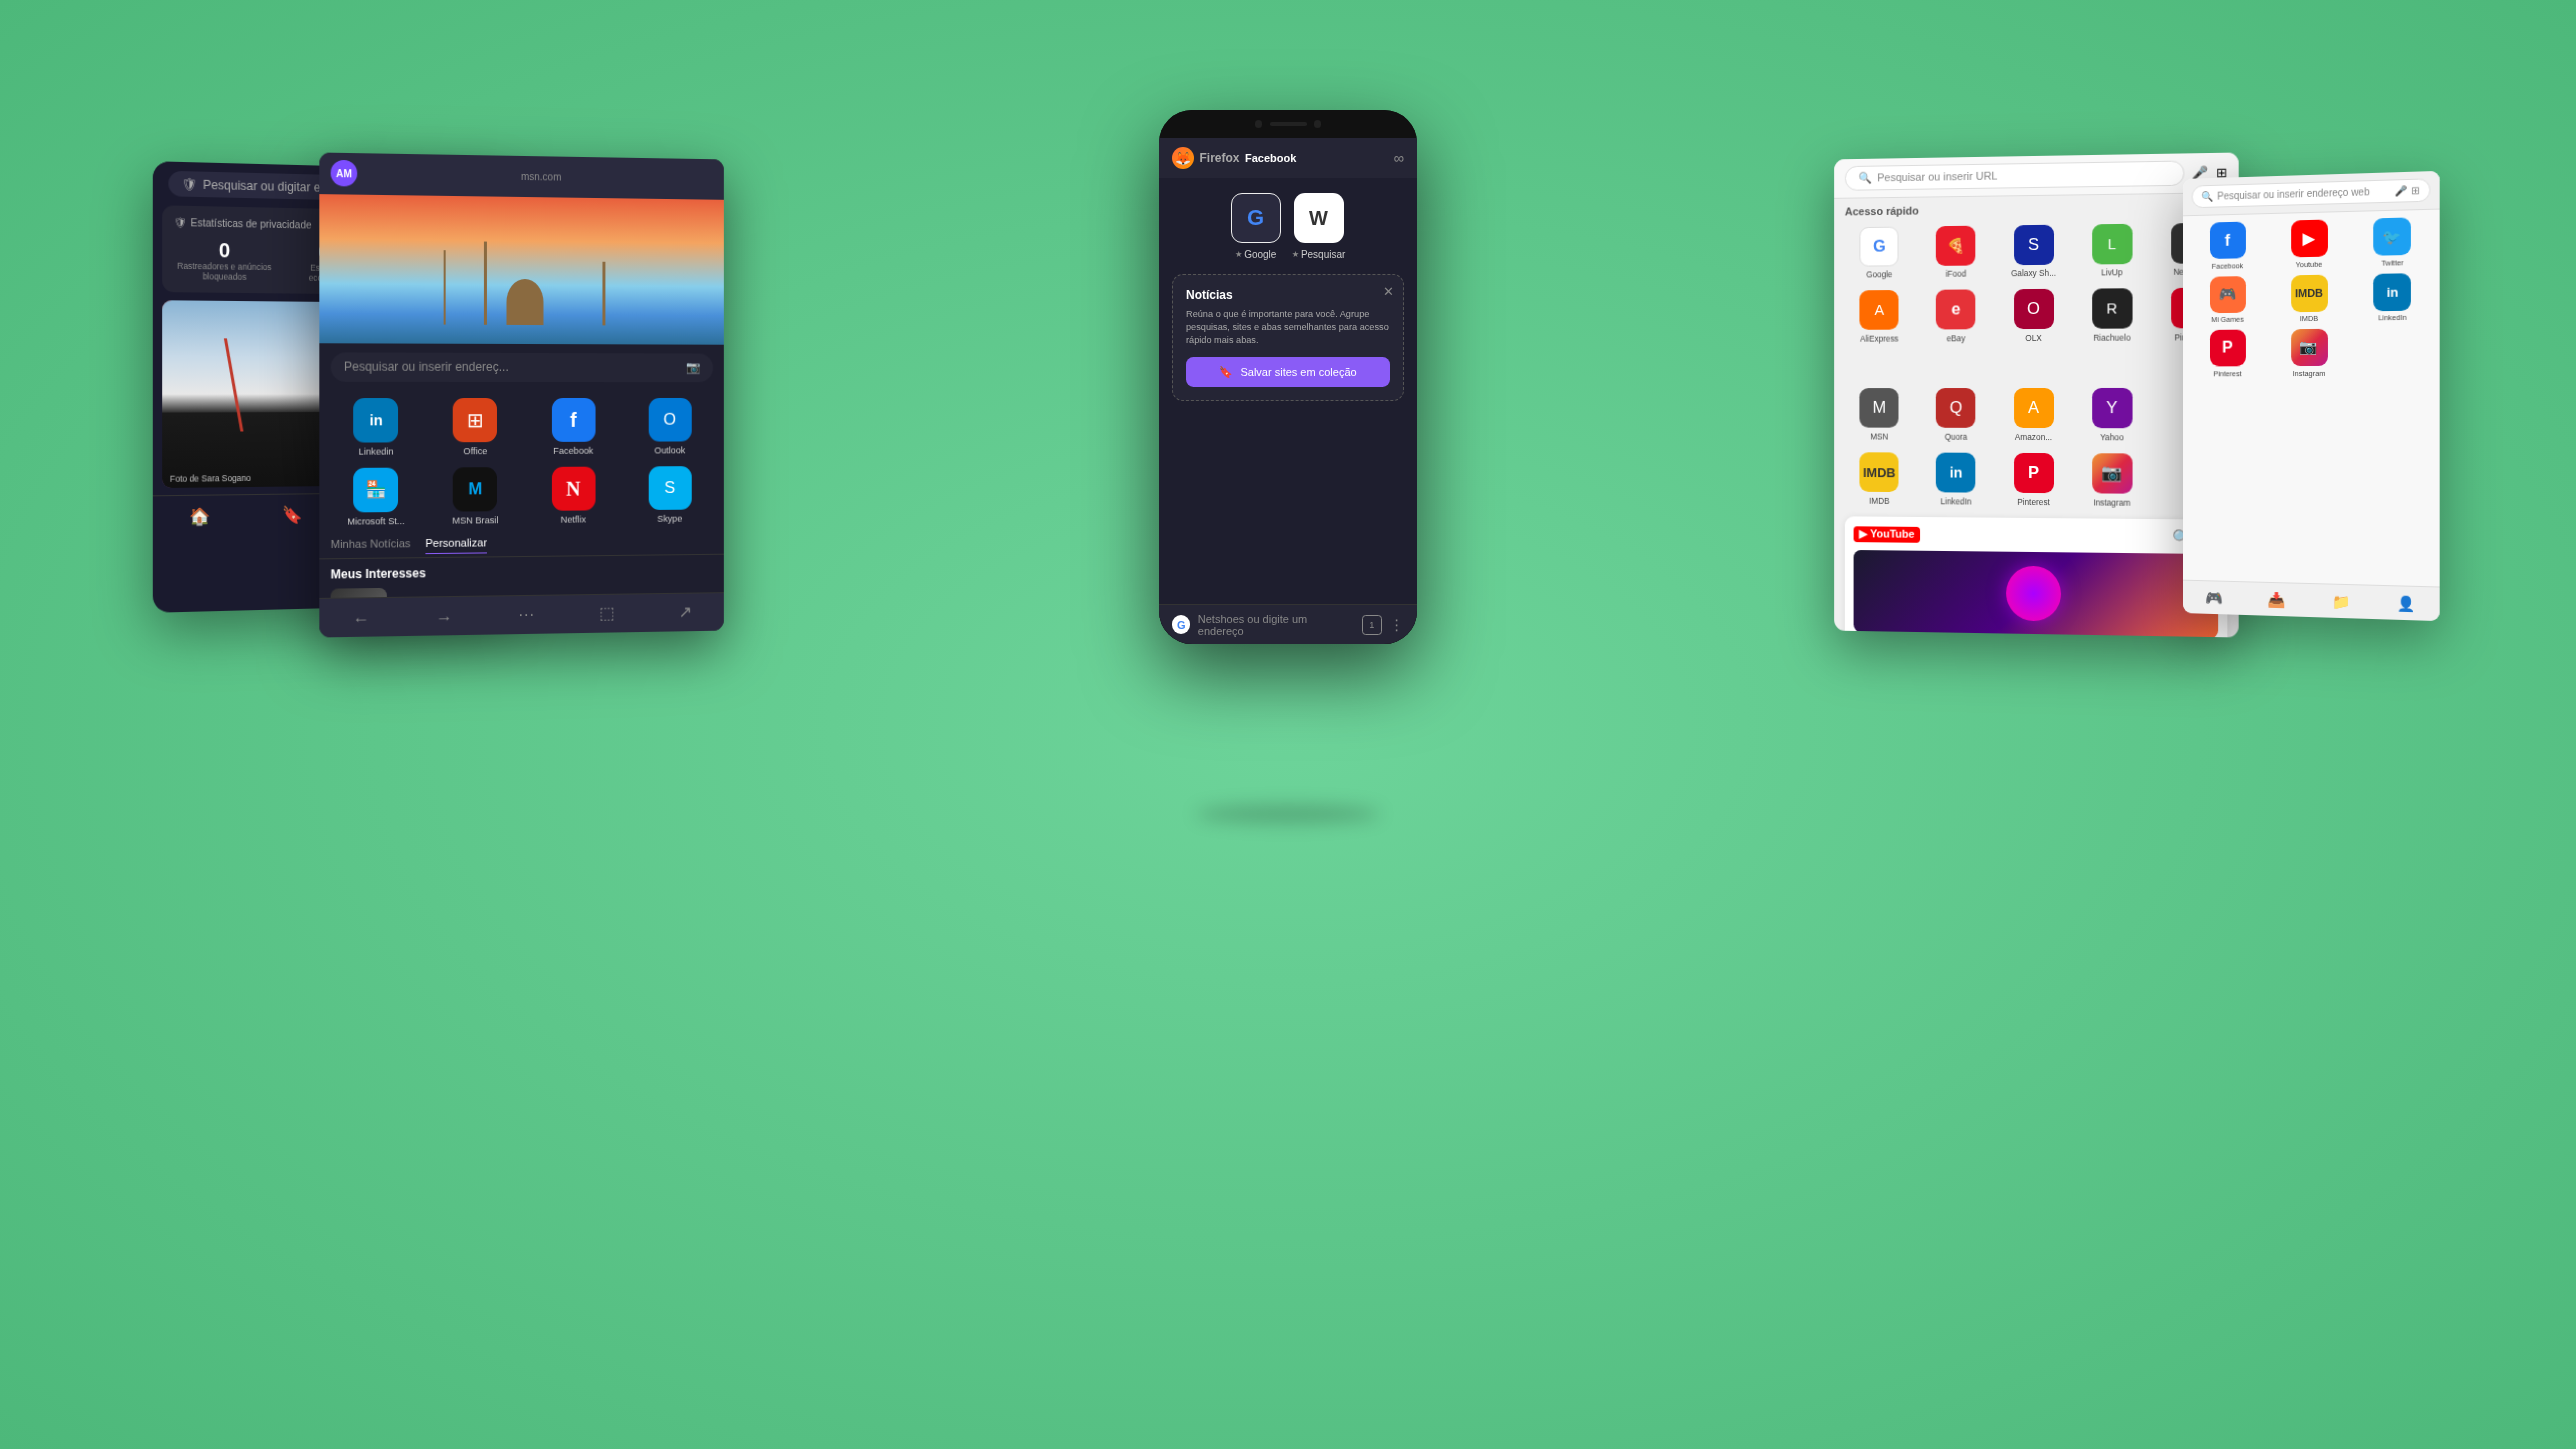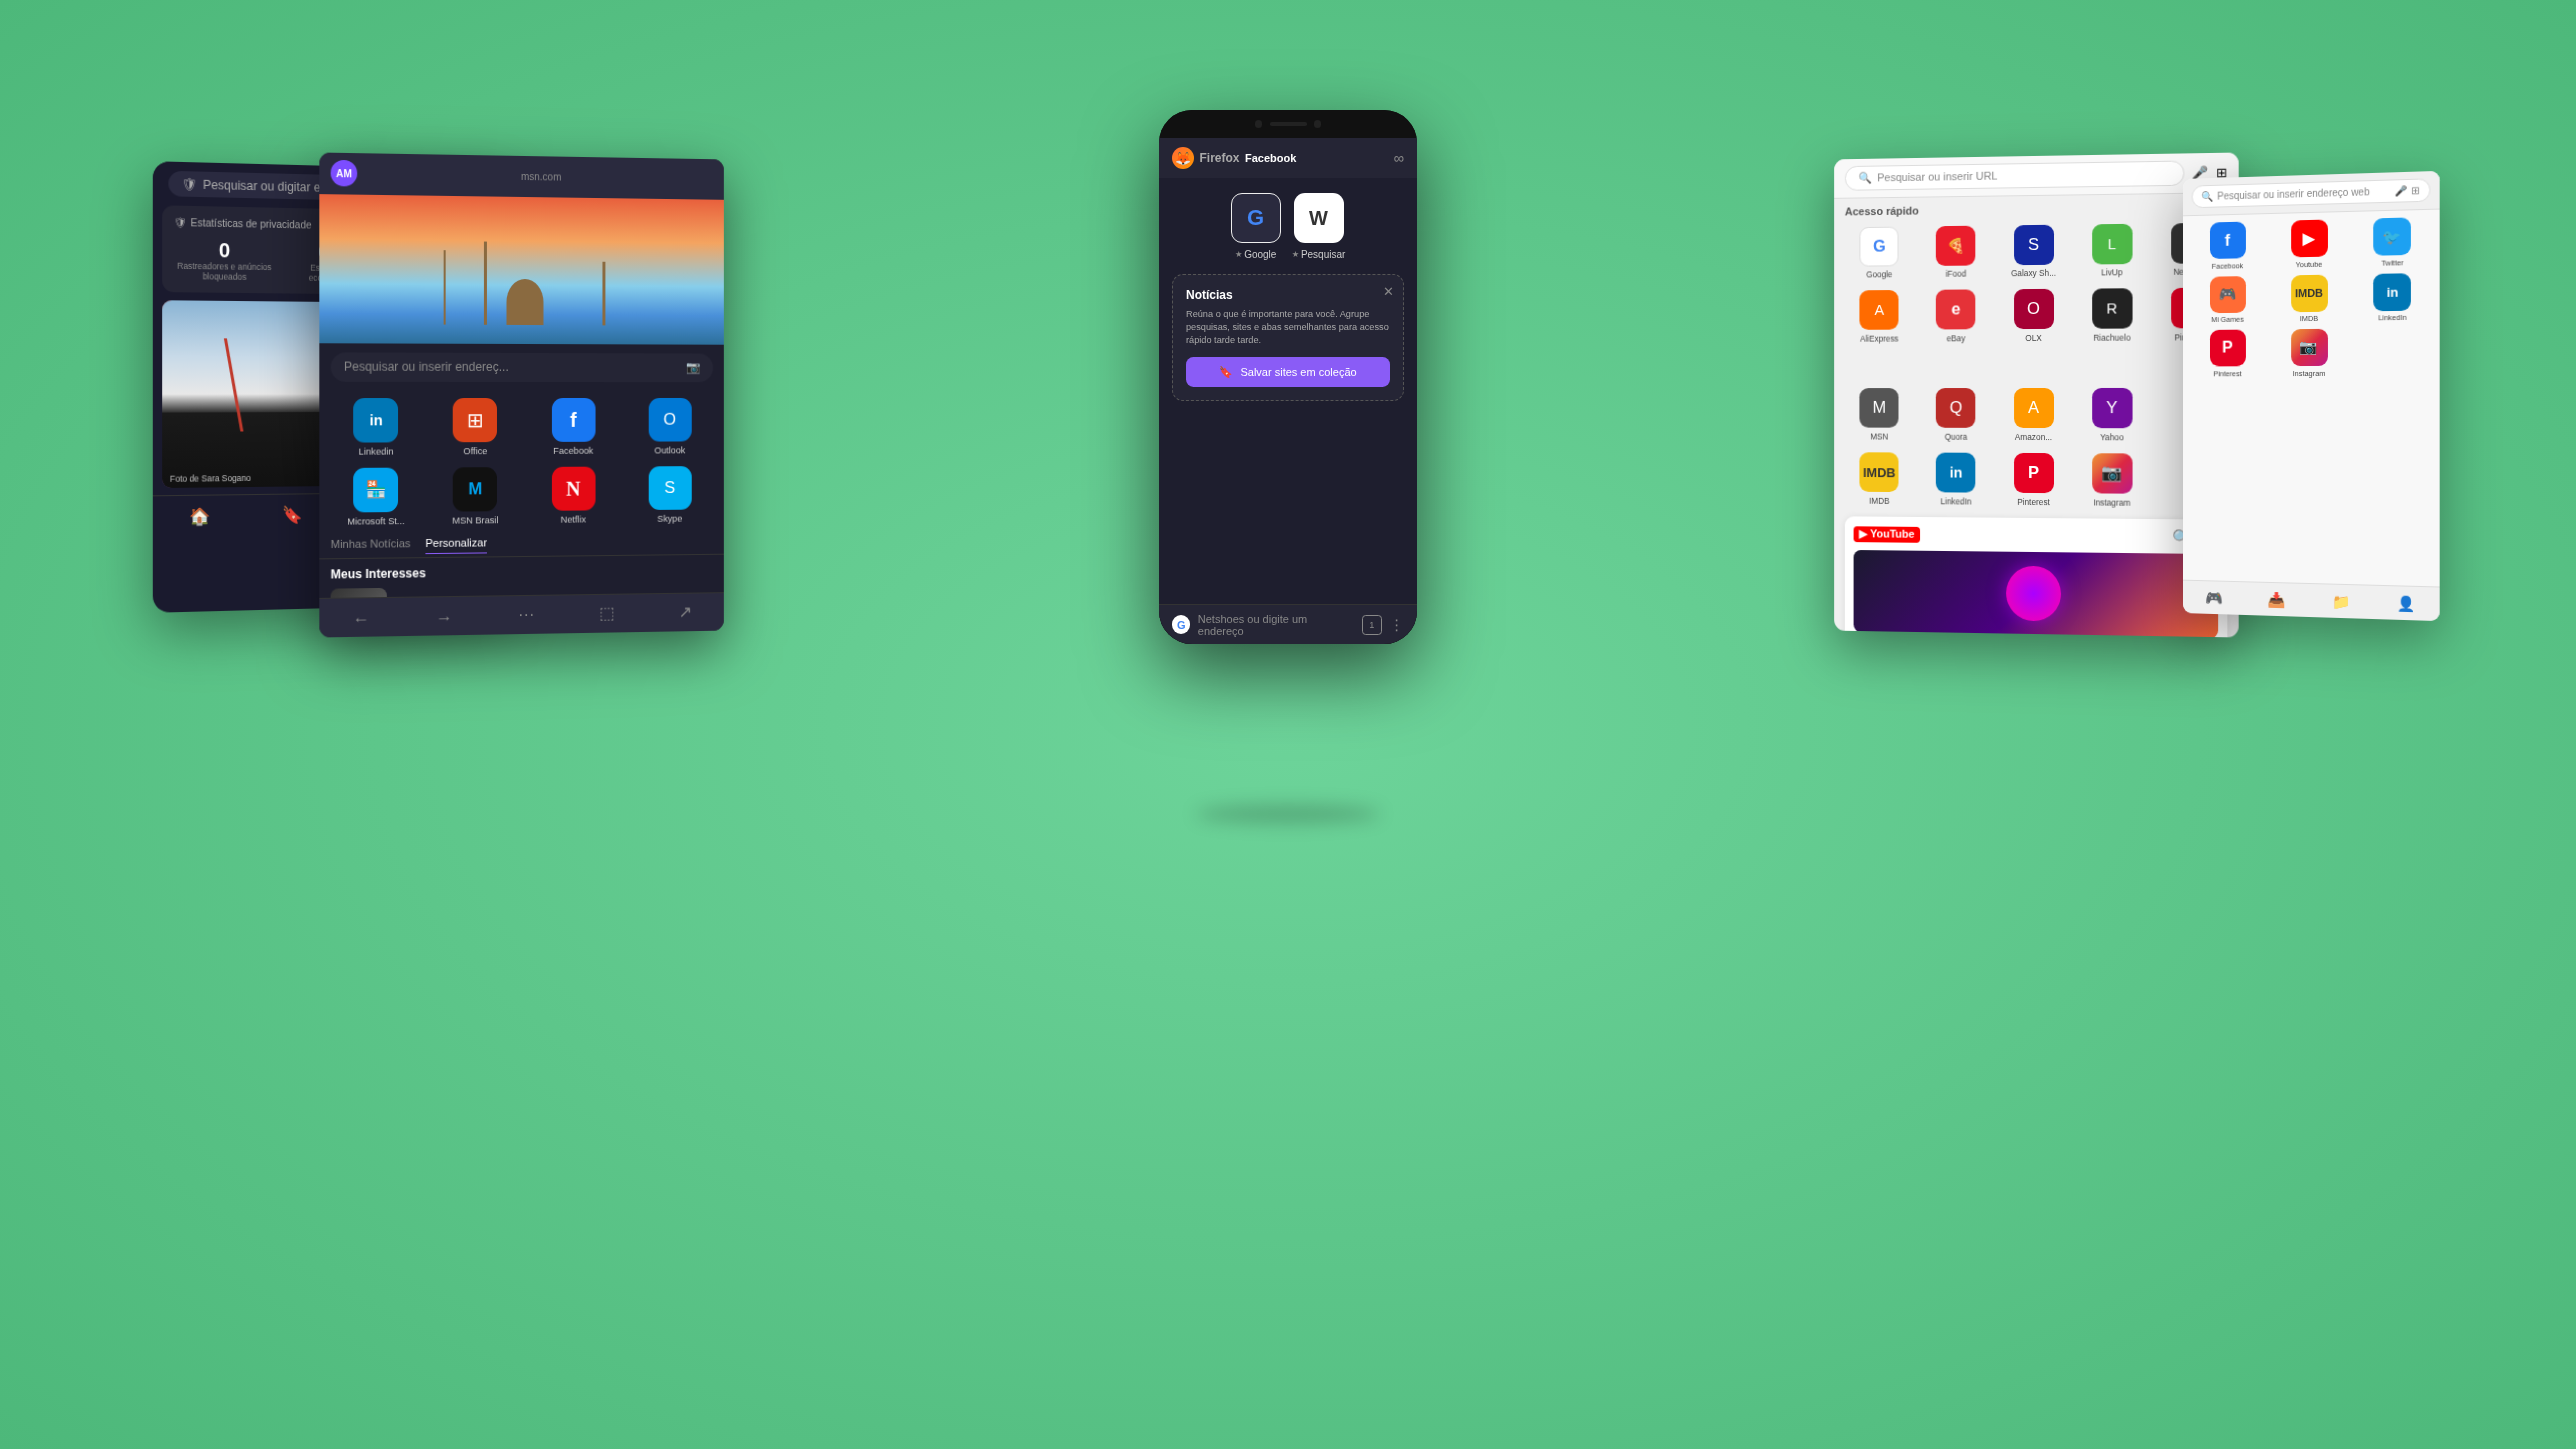--- a/index.html
+++ b/index.html
@@ -793,21 +793,21 @@
         <div style="display:flex;align-items:center;gap:1.8px">
           <span style="font-size:8.3px;color:#888">★</span>
           <span class="site-label">Pesquisar</span>
         </div>
       </div>
     </div>
 
     <div class="collections-card">
       <div class="close-btn">✕</div>
       <div class="collections-title">Notícias</div>
-      <div class="collections-desc">Reúna o que é importante para você. Agrupe pesquisas, sites e abas semelhantes para acesso rápido tarde tarde.</div>
+      <div class="collections-desc">Reúna o que é importante para você. Agrupe pesquisas, sites e abas semelhantes para acesso rápido mais abas.</div>
       <button class="save-btn">
         <span>🔖</span>
         <span>Salvar sites em coleção</span>
       </button>
     </div>
   </div>
 
   <div class="bottom-bar">
     <div class="g-icon">G</div>
     <span class="address-text">Netshoes ou digite um endereço</span>

